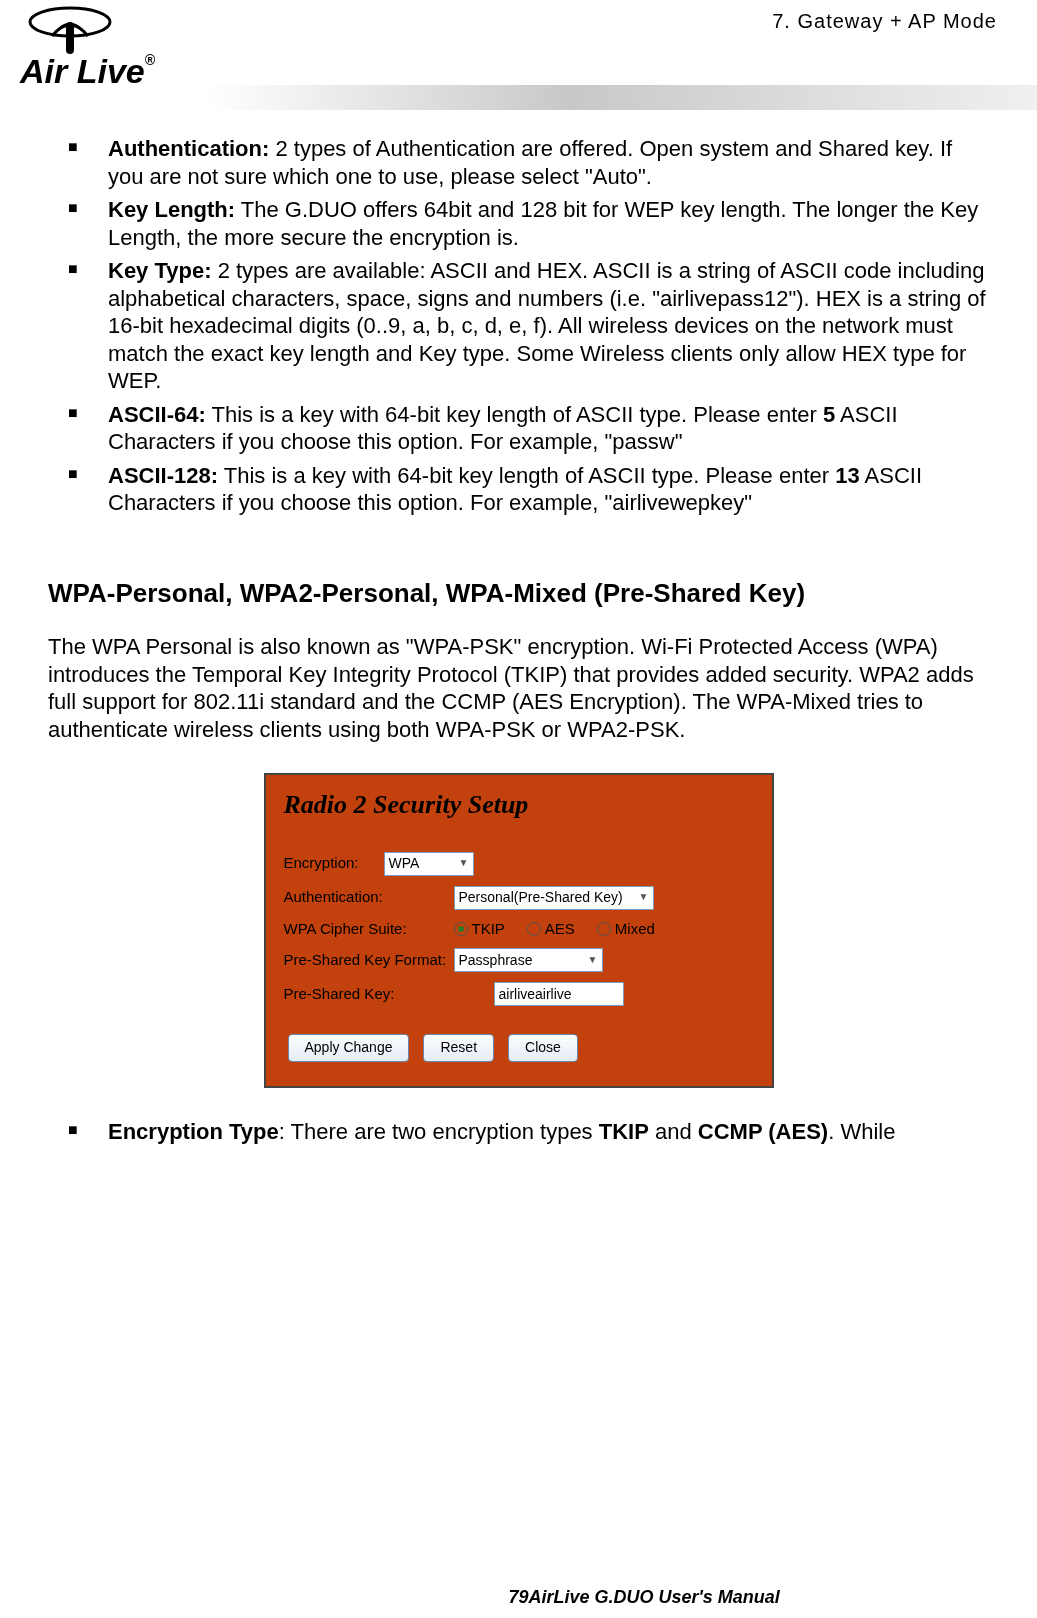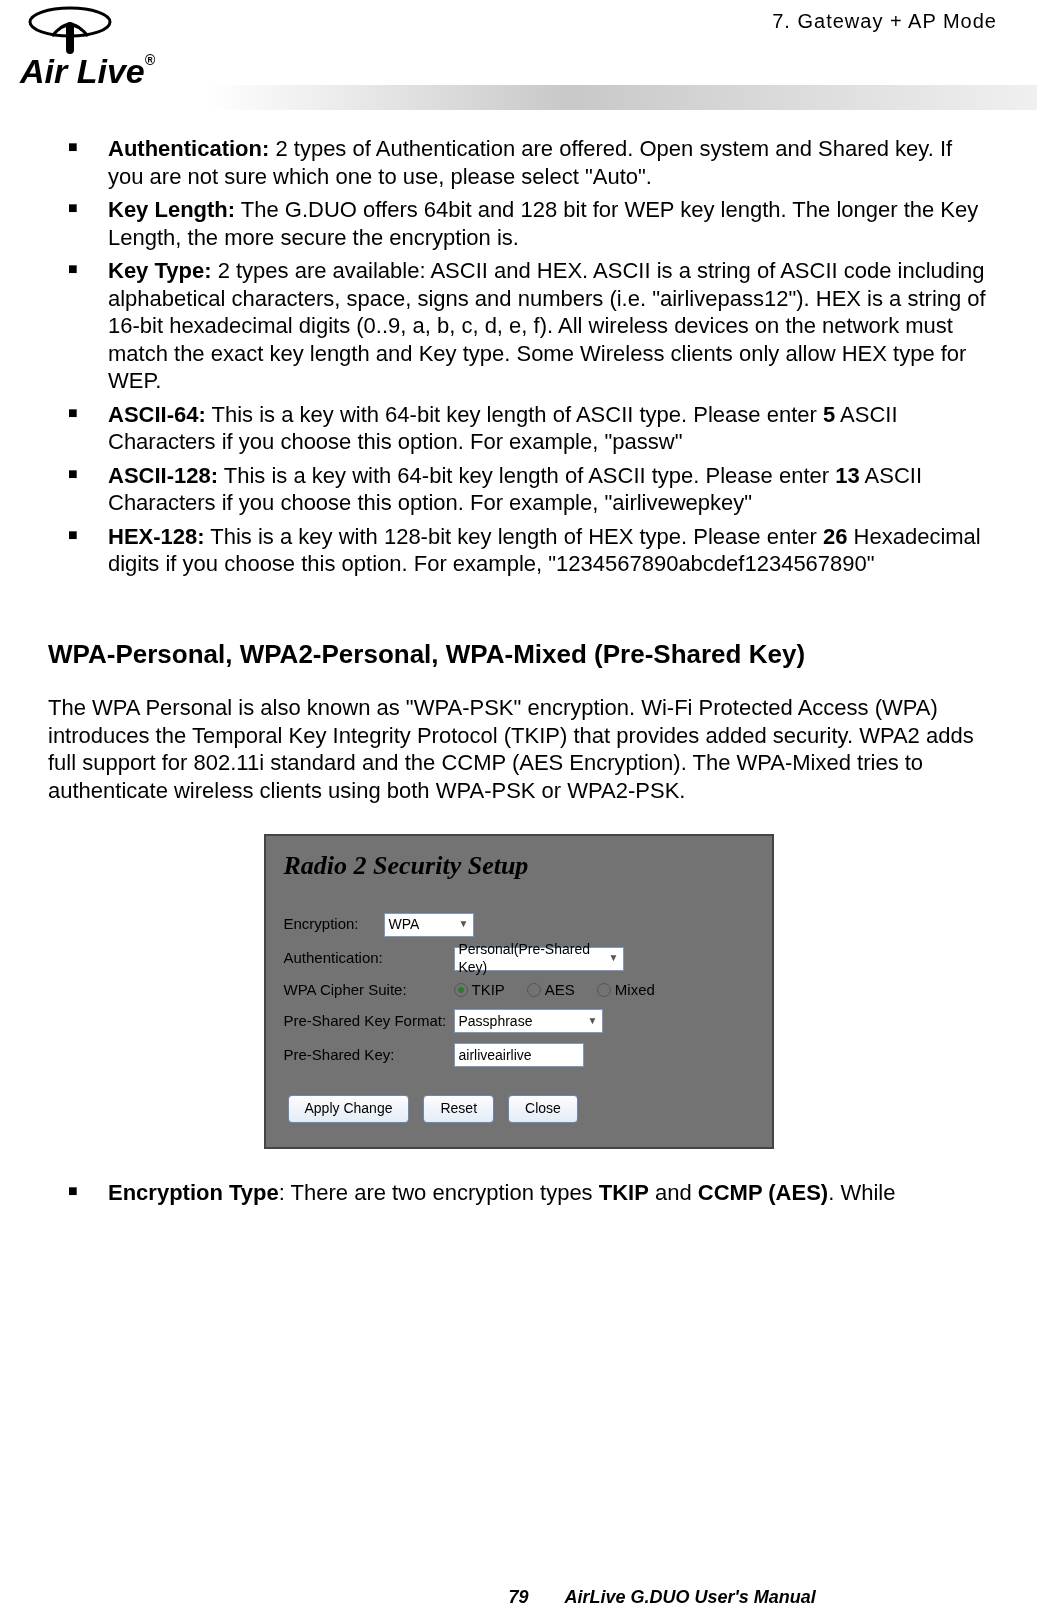--- a/index.html
+++ b/index.html
@@ -72,21 +72,21 @@
   }
   .intro-para {
     margin-bottom: 24px;
   }
 
   
   .dialog-wrap {
     margin: 30px auto 30px auto;
     width: 510px;
     border: 2px solid #444;
-    background: #737373;
+    background: #c2410c;
     padding: 14px 18px 24px 18px;
     font-family: Tahoma, Arial, sans-serif;
     font-size: 15px;
     color: #000;
   }
   .dialog-title {
     font-family: "Times New Roman", serif;
     font-size: 26px;
     font-style: italic;
     font-weight: bold;
@@ -151,21 +151,20 @@
   }
   .footer {
     position: absolute;
     bottom: 10px;
     left: 0;
     right: 0;
     display: flex;
     justify-content: space-between;
     padding: 0 60px;
     font-size: 18px;
-    gap: 36px;
   }
   .footer .left { flex:1; }
   .footer .center { font-weight: bold; font-style: italic; }
   .footer .right { font-style: italic; font-weight: bold; flex:1; }
 </style>
 </head>
 <body>
 
 <div class="page">
 
@@ -196,42 +195,39 @@
       </li>
       <li>
         <span class="b">Key Type:</span><span>   2 types are available: ASCII and HEX.    ASCII is a string of ASCII code including alphabetical characters, space, signs and numbers (i.e. "airlivepass12").    HEX is a string of 16-bit hexadecimal digits (0..9, a, b, c, d, e, f).  All wireless devices on the network must match the exact key length and Key type.  Some Wireless clients only allow HEX type for WEP.</span>
       </li>
       <li>
         <span class="b">ASCII-64:</span><span> This is a key with 64-bit key length of ASCII type.    Please enter </span><span class="b">5</span><span> ASCII Characters if you choose this option. For example, "passw"</span>
       </li>
       <li>
         <span class="b">ASCII-128:</span><span> This is a key with 64-bit key length of ASCII type.    Please enter </span><span class="b">13</span><span> ASCII Characters if you choose this option. For example, "airlivewepkey"</span>
       </li>
-      <li>
-        <span class="b">HEX-128:</span><span> This is a key with 128-bit key length of HEX type.    Please enter </span><span class="b">26</span><span> Hexadecimal digits if you choose this option. For example, "1234567890abcdef1234567890"</span>
-      </li>
     </ul>
 
     <h2 class="section-heading">WPA-Personal, WPA2-Personal, WPA-Mixed (Pre-Shared Key)</h2>
     <div class="intro-para">The WPA Personal is also known as "WPA-PSK" encryption.    Wi-Fi Protected Access (WPA) introduces the Temporal Key Integrity Protocol (TKIP) that provides added security.    WPA2 adds full support for 802.11i standard and the CCMP (AES Encryption).  The WPA-Mixed tries to authenticate wireless clients using both WPA-PSK or WPA2-PSK.</div>
 
     <div class="dialog-wrap">
       <div class="dialog-title">Radio 2 Security Setup</div>
 
       <div class="dlg-row">
         <div class="dlg-label-narrow">Encryption:</div>
         <div class="dlg-select" style="width:90px;">
           <span>WPA</span>
           <span class="arrow">▼</span>
         </div>
       </div>
 
       <div class="dlg-row">
         <div class="dlg-label">Authentication:</div>
-        <div class="dlg-select" style="width:170px;">
+        <div class="dlg-select" style="width:200px;">
           <span>Personal(Pre-Shared Key)</span>
           <span class="arrow">▼</span>
         </div>
       </div>
 
       <div class="dlg-row">
         <div class="dlg-label">WPA Cipher Suite:</div>
         <div class="radio-group">
           <label class="radio">
             <span class="radio-dot checked"></span>
@@ -251,21 +247,21 @@
       <div class="dlg-row">
         <div class="dlg-label">Pre-Shared Key Format:</div>
         <div class="dlg-select" style="width:149px;">
           <span>Passphrase</span>
           <span class="arrow">▼</span>
         </div>
       </div>
 
       <div class="dlg-row">
         <div class="dlg-label">Pre-Shared Key:</div>
-        <div class="dlg-input" style="width:130px;">
+        <div class="dlg-input" style="width:130px;margin-left:40px;">
           <span>airliveairlive</span>
         </div>
       </div>
 
       <div class="btn-row">
         <div class="btn">Apply Change</div>
         <div class="btn">Reset</div>
         <div class="btn">Close</div>
       </div>
     </div>

